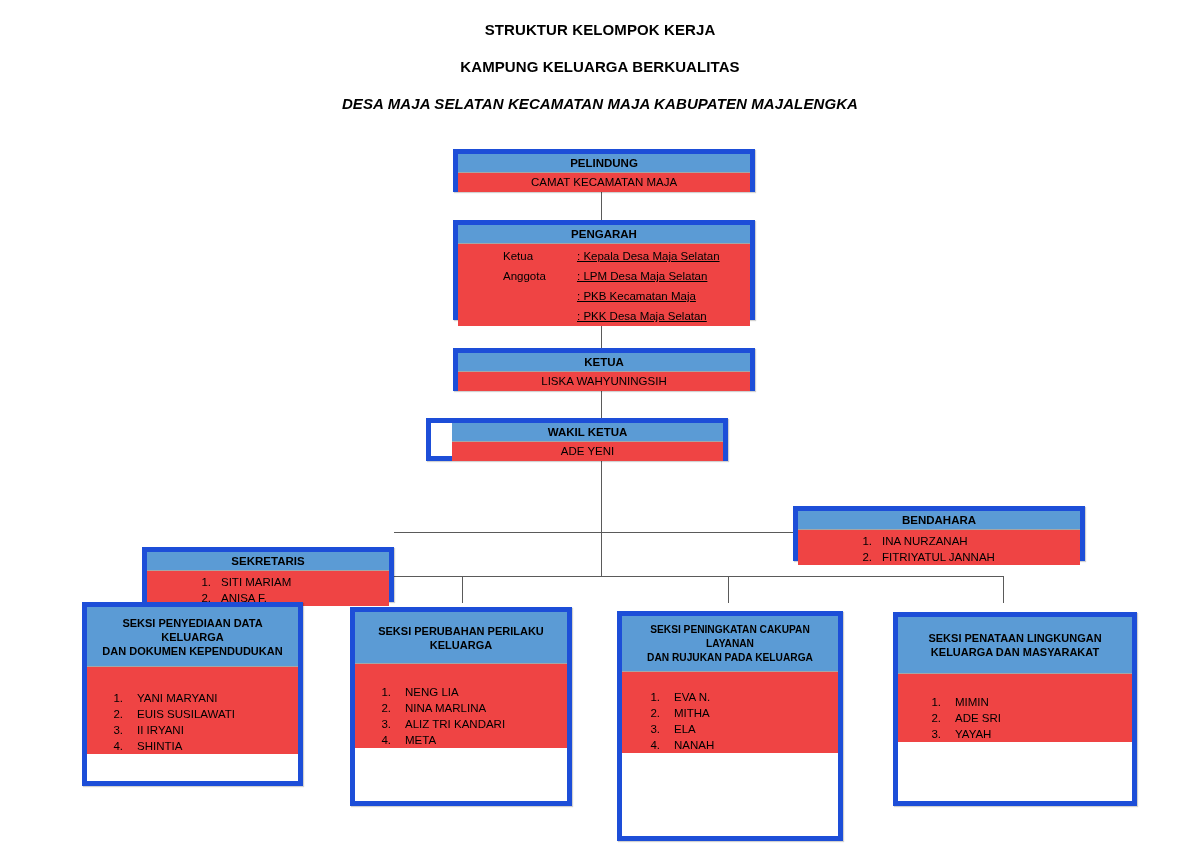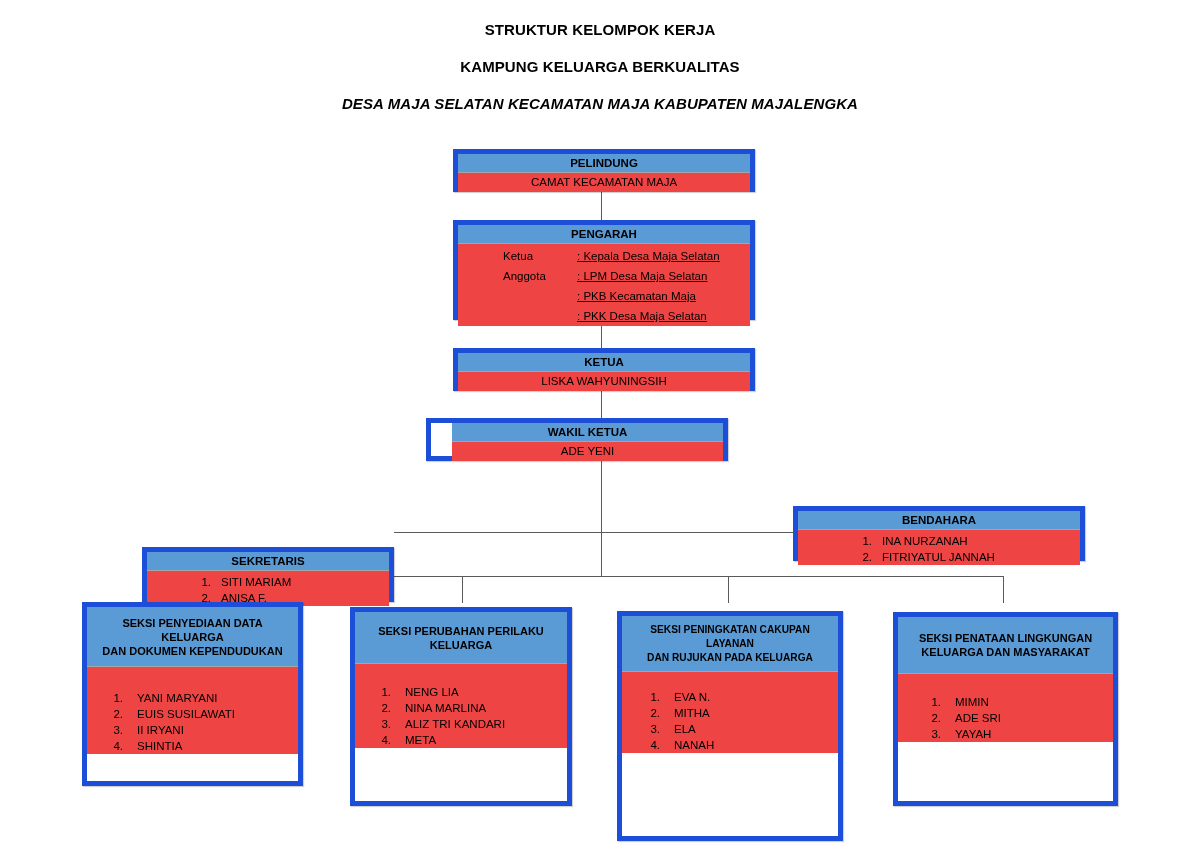--- a/index.html
+++ b/index.html
@@ -287,21 +287,21 @@
           <span class="nm">ELA</span>
         </li>
         <li>
           <span class="num">4.</span>
           <span class="nm">NANAH</span>
         </li>
       </ol>
     </div>
   </div>
 
-  <div class="obox" style="left:893px; top:612px; width:225px; height:194px;">
+  <div class="obox" style="left:893px; top:612px; width:244px; height:194px;">
     <div class="hd hd-2line" style="height:57px;">
       <span>SEKSI PENATAAN LINGKUNGAN</span>
       <span>KELUARGA DAN MASYARAKAT</span>
     </div>
     <div class="bd" style="padding:20px 0 0 27px;">
       <ol class="nlist wide">
         <li>
           <span class="num">1.</span>
           <span class="nm">MIMIN</span>
         </li>

